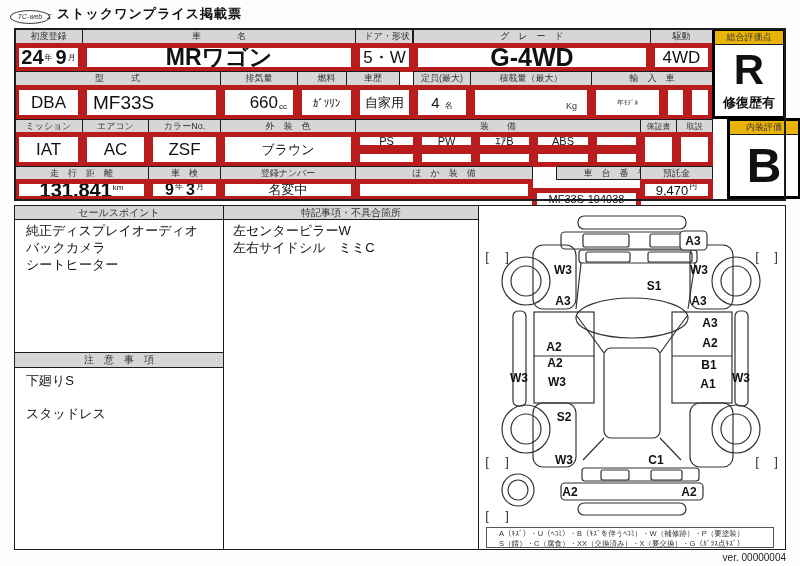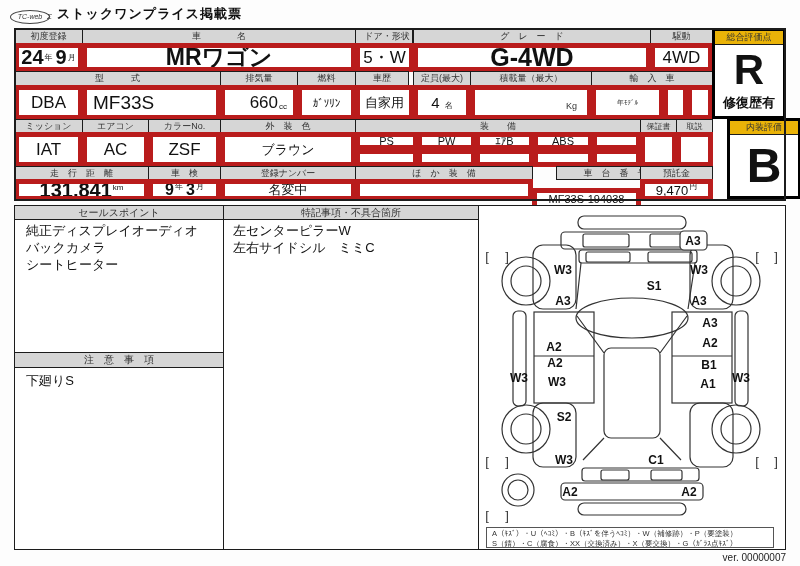--- a/index.html
+++ b/index.html
@@ -15,21 +15,21 @@
   .left{justify-content:flex-start;padding-left:6px;}
   .right{justify-content:flex-end;padding-right:6px;}
   .gradebox{position:absolute;box-sizing:border-box;border:3px solid #000;background:#fff;display:flex;flex-direction:column;align-items:stretch;}
   .gradebox .gb-hd{background:#eab308;border-bottom:1px solid #1c1c1c;color:#333;font-size:9px;text-align:center;line-height:13px;height:13px;}
   .gradebox .gb-letter{flex:1;display:flex;align-items:center;justify-content:center;font-weight:bold;}
   .gradebox .gb-note{text-align:center;font-size:13px;font-weight:bold;padding-bottom:4px;}
   .band{position:absolute;box-sizing:border-box;background:#d6d6d6;border:1px solid #1c1c1c;color:#333;font-size:10px;display:flex;align-items:center;justify-content:center;}
   .panel{position:absolute;box-sizing:border-box;border:1px solid #1c1c1c;background:#fff;}
   .txtlist{position:absolute;font-size:13px;color:#111;}
   .txtlist div{line-height:17px;}
-  .legend{position:absolute;box-sizing:border-box;border:1px solid #555;font-size:7.5px;color:#333;line-height:9.5px;padding:1px 5px;white-space:nowrap;overflow:hidden;}
+  .legend{position:absolute;box-sizing:border-box;border:1px solid #555;font-size:7.5px;color:#333;line-height:9.5px;padding:1px 12px;white-space:nowrap;overflow:hidden;}
   .ver{position:absolute;font-size:10px;color:#222;text-align:right;}
   .logo-oval{display:inline-block;box-sizing:border-box;width:40px;height:14px;border:1px solid #444;border-radius:50%;font-size:7px;font-style:italic;text-align:center;line-height:12px;color:#333;}
   .logo-mark{font-size:8px;font-style:italic;color:#333;margin-left:-3px;}
   .doc-title{position:absolute;left:57px;top:5px;font-size:13px;font-weight:bold;color:#111;letter-spacing:1px;}
   svg text{font-family:"Liberation Sans",sans-serif;font-size:12px;font-weight:bold;fill:#111;text-anchor:middle;}
   svg text.bk{font-weight:normal;font-size:13px;fill:#333;}
 </style>
 </head>
 <body>
 
@@ -53,21 +53,21 @@
       <span class="u">月</span>
   </div>
   <div class="cl" style="left:82px;top:43px;width:274px;height:29px;font-size:23px;font-weight:bold;">MRワゴン</div>
   <div class="cl n17" style="left:355px;top:43px;width:59px;height:29px;">5・W</div>
   <div class="cl" style="left:413px;top:43px;width:238px;height:29px;font-size:25px;font-weight:bold;">G-4WD</div>
   <div class="cl n17" style="left:650px;top:43px;width:63px;height:29px;">4WD</div>
 
   <div class="hd" style="left:14px;top:71px;width:207px;height:15px;">型　　　式</div>
   <div class="hd" style="left:220px;top:71px;width:78px;height:15px;">排気量</div>
   <div class="hd" style="left:297px;top:71px;width:59px;height:15px;">燃料</div>
-  <div class="hd" style="left:355px;top:71px;width:54px;height:15px;">車歴</div>
+  <div class="hd" style="left:346px;top:71px;width:54px;height:15px;">車歴</div>
   <div class="hd" style="left:413px;top:71px;width:58px;height:15px;">定員(最大)</div>
   <div class="hd" style="left:470px;top:71px;width:122px;height:15px;">積載量（最大）</div>
   <div class="hd" style="left:591px;top:71px;width:122px;height:15px;">輸　入　車</div>
 
   <div class="cl n17" style="left:14px;top:85px;width:69px;height:35px;">DBA</div>
   <div class="cl left" style="left:82px;top:85px;width:139px;height:35px;font-size:19px;">MF33S</div>
   <div class="cl right" style="left:220px;top:85px;width:78px;height:35px;">
     <span class="n17">660</span>
       <span class="u">cc</span>
   </div>
@@ -154,20 +154,21 @@
   <div class="band" style="left:14px;top:205px;width:210px;height:15px;">セールスポイント</div>
   <div class="txtlist" style="left:26px;top:222px;width:190px;">
     <div>純正ディスプレイオーディオ</div>
     <div>バックカメラ</div>
     <div>シートヒーター</div>
   </div>
 
   <div class="band" style="left:14px;top:352px;width:210px;height:16px;">注　意　事　項</div>
   <div class="txtlist" style="left:26px;top:372px;width:190px;">
     <div style="margin-bottom:16px;">下廻りS</div>
+    <div>スタッドレス</div>
   </div>
 
   <div class="band" style="left:223px;top:205px;width:256px;height:15px;">特記事項・不具合箇所</div>
   <div class="txtlist" style="left:233px;top:222px;width:240px;">
     <div>左センターピラーW</div>
     <div>左右サイドシル　ミミC</div>
   </div>
 
   <div class="abs" style="left:479px;top:206px;width:306px;height:318px;">
     <svg width="306" height="318" viewBox="0 0 306 318">
@@ -246,15 +247,15 @@
         <text x="210" y="290">A2</text>
       </g>
     </svg>
   </div>
 
   <div class="legend" style="left:486px;top:527px;width:288px;height:21px;">
     <div>A（ｷｽﾞ）・U（ﾍｺﾐ）・B（ｷｽﾞを伴うﾍｺﾐ）・W（補修跡）・P（要塗装）</div>
     <div>S（錆）・C（腐食）・XX（交換済み）・X（要交換）・G（ｶﾞﾗｽ点ｷｽﾞ）</div>
   </div>
 
-  <div class="ver" style="left:640px;top:552px;width:146px;">ver.  00000007</div>
+  <div class="ver" style="left:640px;top:552px;width:146px;">ver.  00000004</div>
 
 </div>
 
 </body></html>

